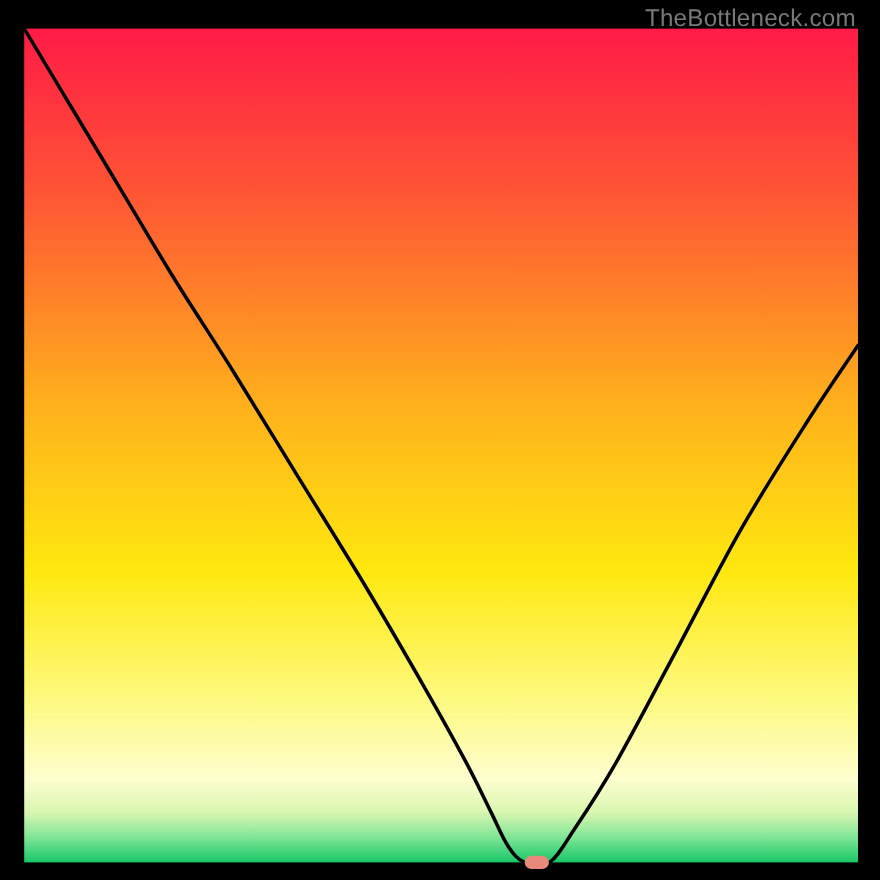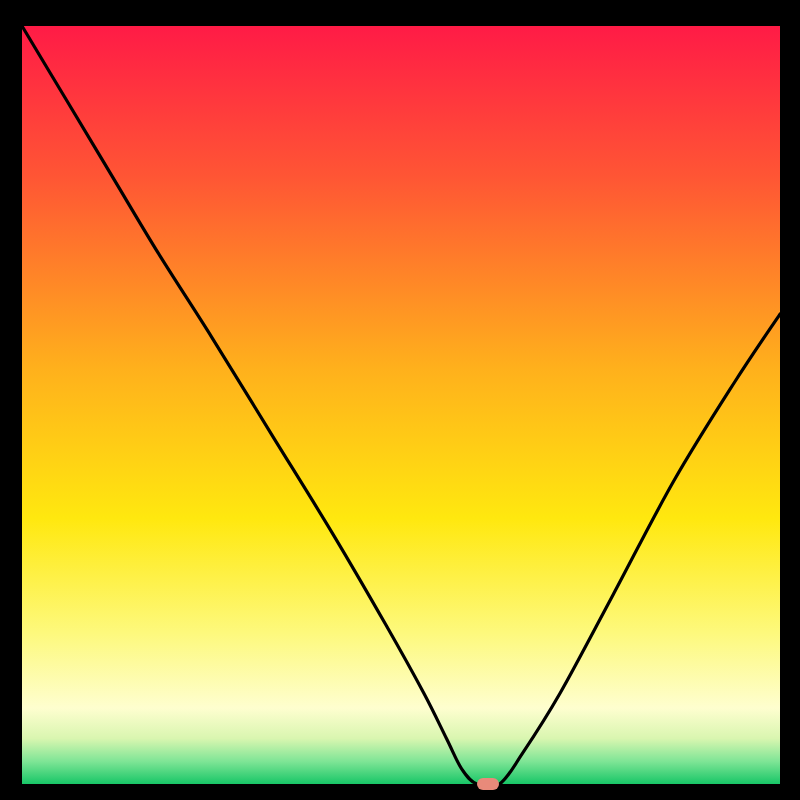--- a/index.html
+++ b/index.html
@@ -49,20 +49,21 @@
     height: 12px;
     border-radius: 6px;
     transform: translate(-50%, -50%);
   }
 </style>
 </head>
 <body>
 
 <div class="frame">
 
+  <div class="watermark">TheBottleneck.com</div>
 
   <div class="plot" id="plot" style="background: linear-gradient(rgb(255, 27, 70) 0%, rgb(255, 86, 52) 20%, rgb(255, 176, 28) 45%, rgb(255, 232, 15) 65%, rgb(253, 249, 124) 80%, rgb(254, 254, 207) 90%, rgb(217, 246, 176) 94%, rgb(127, 229, 150) 97%, rgb(24, 198, 103) 100%);">
 
     <svg class="curve" viewBox="0 0 758 758" preserveAspectRatio="none">
       <path id="curve-path" d="M 0 0 C 7.579999999999999 12.633333333333326, 30.32 50.53333333333329, 45.48 75.79999999999995 C 60.63999999999999 101.06666666666662, 75.8 126.33333333333336, 90.96 151.60000000000002 C 106.11999999999999 176.8666666666667, 120.01666666666667 200.86999999999998, 136.44 227.39999999999998 C 152.86333333333334 253.92999999999998, 170.55 280.46000000000004, 189.5 310.78000000000003 C 208.45 341.1, 229.92666666666668 376.47333333333336, 250.14000000000001 409.32 C 270.35333333333335 442.16666666666663, 291.83 476.2766666666667, 310.78 507.86 C 329.72999999999996 539.4433333333334, 348.67999999999995 572.29, 363.84 598.8199999999999 C 379 625.3499999999999, 391.6333333333333 648.0899999999999, 401.74 667.04 C 411.8466666666667 685.99, 418.16333333333336 699.8866666666667, 424.48 712.52 C 430.7966666666667 725.1533333333333, 434.58666666666664 735.26, 439.64 742.84 C 444.6933333333333 750.4200000000001, 448.48333333333335 755.4733333333334, 454.8 758 C 461.1166666666667 760.5266666666666, 469.96000000000004 763.0533333333333, 477.54 758 C 485.12 752.9466666666667, 490.1733333333334 742.8399999999999, 500.28000000000003 727.68 C 510.38666666666666 712.52, 523.02 693.5699999999999, 538.18 667.04 C 553.3399999999999 640.51, 572.29 603.8733333333333, 591.24 568.5 C 610.19 533.1266666666667, 631.6666666666666 490.17333333333335, 651.88 454.8 C 672.0933333333334 419.4266666666667, 694.8333333333333 384.05333333333334, 712.52 356.26 C 730.2066666666667 328.46666666666664, 750.42 299.41, 758 288.04" fill="none" stroke="#000" stroke-width="3.2" stroke-linejoin="round" stroke-linecap="round"></path>
     </svg>
 
     <div class="marker" id="min-marker" style="left: 466.17px; top: 758px; background: rgb(232, 138, 122);"></div>
 
   </div>

